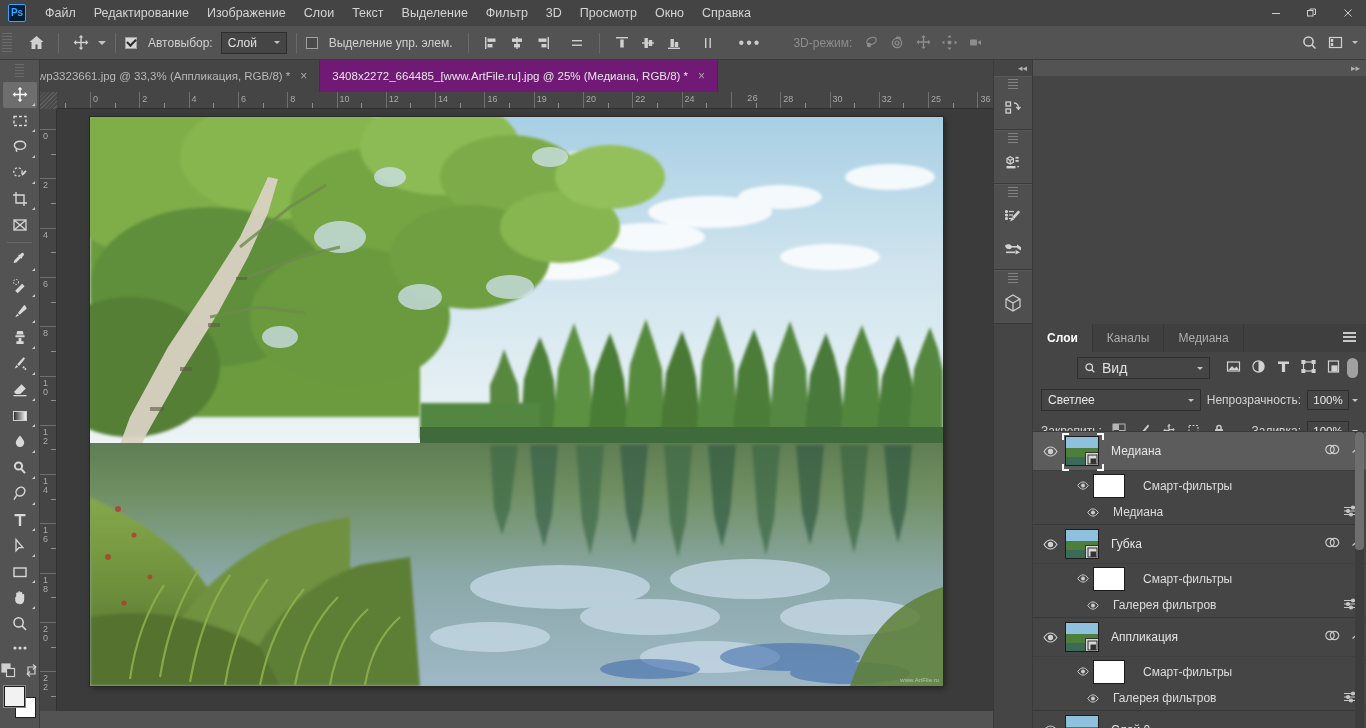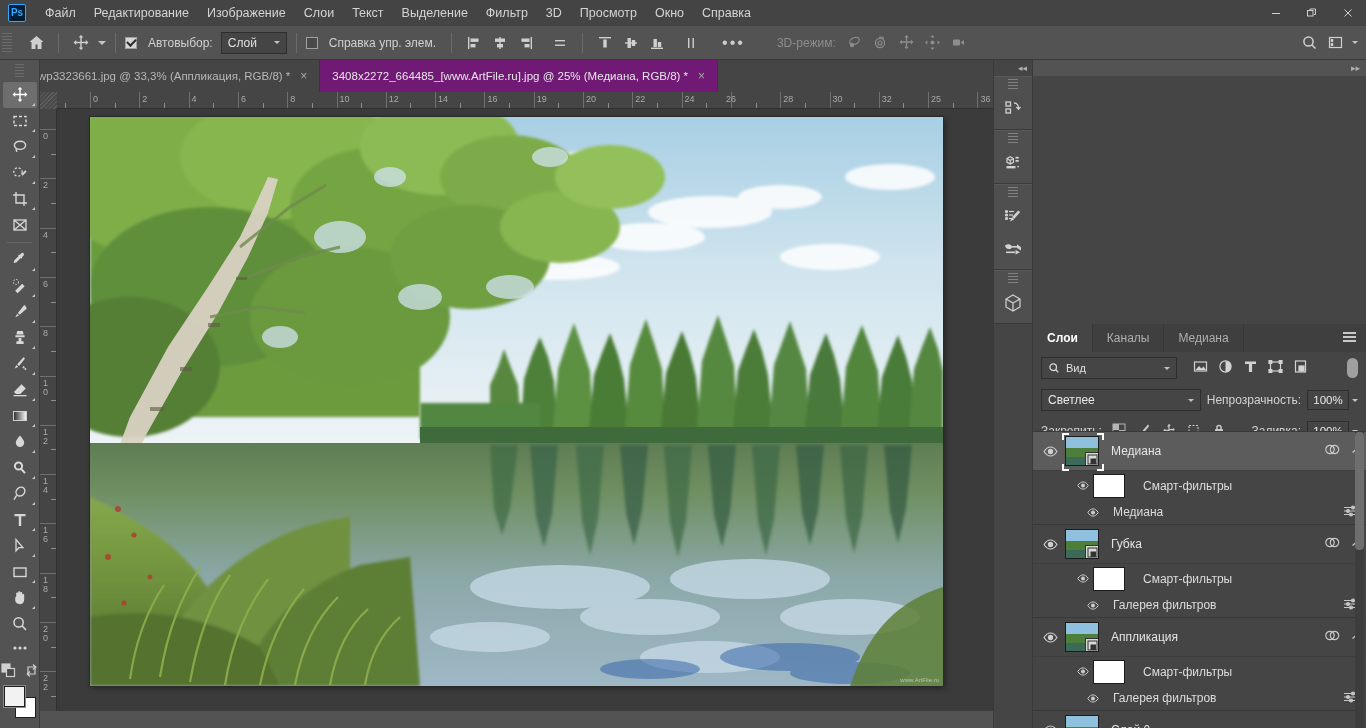--- a/index.html
+++ b/index.html
@@ -194,22 +194,22 @@
   .cp-huearrow { position: absolute; left: 287px; top: 196px; width: 0; height: 0;
     border-top: 4px solid transparent; border-bottom: 4px solid transparent;
     border-left: 5px solid #d8d8d8; }
 
   
   .layerspanel { position: absolute; left: 0; top: 264px; width: 333px; height: 464px;
     background: #454545; }
   .lp-row { display: flex; align-items: center; gap: 6px; padding: 5px 8px; }
   .lp-search {
     display: flex; align-items: center; gap: 11px; height: 22px; width: 136px;
-    background: #454545; border: 1px solid #2e2e2e; padding: 0 6px; font-size: 11px;
-    color: #e0e0e0; justify-content: space-between;
+    background: #454545; border: 1px solid #2e2e2e; padding: 0 6px; font-size: 14px;
+    color: #e0e0e0; justify-content: space-between; margin-left: 36px;
   }
   .lp-filters { display: flex; align-items: center; gap: 10px; margin-left: 10px; color: #d2d2d2; }
   .lp-toggle { margin-left: auto; width: 11px; height: 20px; background: #a0a0a0;
     border-radius: 6px; }
   .lp-blend {
     height: 22px; width: 187px; background: #454545; border: 1px solid #2e2e2e;
     color: #e8e8e8; font-size: 12px; display: flex; align-items: center;
     padding: 0 6px; justify-content: space-between;
   }
   .lp-num {
@@ -322,21 +322,21 @@
       <span class="ob-check on"></span>
       <span class="ob-label">Автовыбор:</span>
     </div>
     <div class="ob-select" style="width:66px;margin-left:2px">
       <span>Слой</span>
       <span class="caret caret-sm"></span>
     </div>
     <div class="ob-sep"></div>
     <div style="display:flex;align-items:center">
       <span class="ob-check"></span>
-      <span class="ob-label">Справка упр. элем.</span>
+      <span class="ob-label">Выделение упр. элем.</span>
     </div>
     <div class="ob-sep"></div>
 
     <div class="ob-icon">
       <svg width="16" height="16" viewBox="0 0 16 16" fill="currentColor">
           <rect x="2" y="2" width="1.4" height="12"></rect>
           <rect x="4.5" y="3.5" width="8" height="3.4"></rect>
           <rect x="4.5" y="9" width="5" height="3.4"></rect>
         </svg>
     </div>
@@ -672,21 +672,21 @@
         <div class="rtick" style="left: 543px; width: 1px; top: 0px; height: 17px; background: rgb(111, 111, 111);"></div>
         <div class="rlabel" style="left: 546px; top: 2px;">20</div>
         <div class="rtick" style="left: 567.65px; width: 1px; top: 11px; height: 6px;"></div>
         <div class="rtick" style="left: 592.3px; width: 1px; top: 0px; height: 17px; background: rgb(111, 111, 111);"></div>
         <div class="rlabel" style="left: 595.3px; top: 2px;">22</div>
         <div class="rtick" style="left: 616.95px; width: 1px; top: 11px; height: 6px;"></div>
         <div class="rtick" style="left: 641.6px; width: 1px; top: 0px; height: 17px; background: rgb(111, 111, 111);"></div>
         <div class="rlabel" style="left: 644.6px; top: 2px;">24</div>
         <div class="rtick" style="left: 666.25px; width: 1px; top: 11px; height: 6px;"></div>
         <div class="rtick" style="left: 690.9px; width: 1px; top: 0px; height: 17px; background: rgb(111, 111, 111);"></div>
-        <div class="rlabel" style="left: 686px; top: 2px;">26</div>
+        <div class="rlabel" style="left: 707px; top: 2px; font-family: Liberation Mono, monospace;">26</div>
         <div class="rtick" style="left: 715.55px; width: 1px; top: 11px; height: 6px;"></div>
         <div class="rtick" style="left: 740.2px; width: 1px; top: 0px; height: 17px; background: rgb(111, 111, 111);"></div>
         <div class="rlabel" style="left: 743.2px; top: 2px;">28</div>
         <div class="rtick" style="left: 764.85px; width: 1px; top: 11px; height: 6px;"></div>
         <div class="rtick" style="left: 789.5px; width: 1px; top: 0px; height: 17px; background: rgb(111, 111, 111);"></div>
         <div class="rlabel" style="left: 792.5px; top: 2px;">30</div>
         <div class="rtick" style="left: 814.15px; width: 1px; top: 11px; height: 6px;"></div>
         <div class="rtick" style="left: 838.8px; width: 1px; top: 0px; height: 17px; background: rgb(111, 111, 111);"></div>
         <div class="rlabel" style="left: 841.8px; top: 2px;">32</div>
         <div class="rtick" style="left: 863.45px; width: 1px; top: 11px; height: 6px;"></div>

